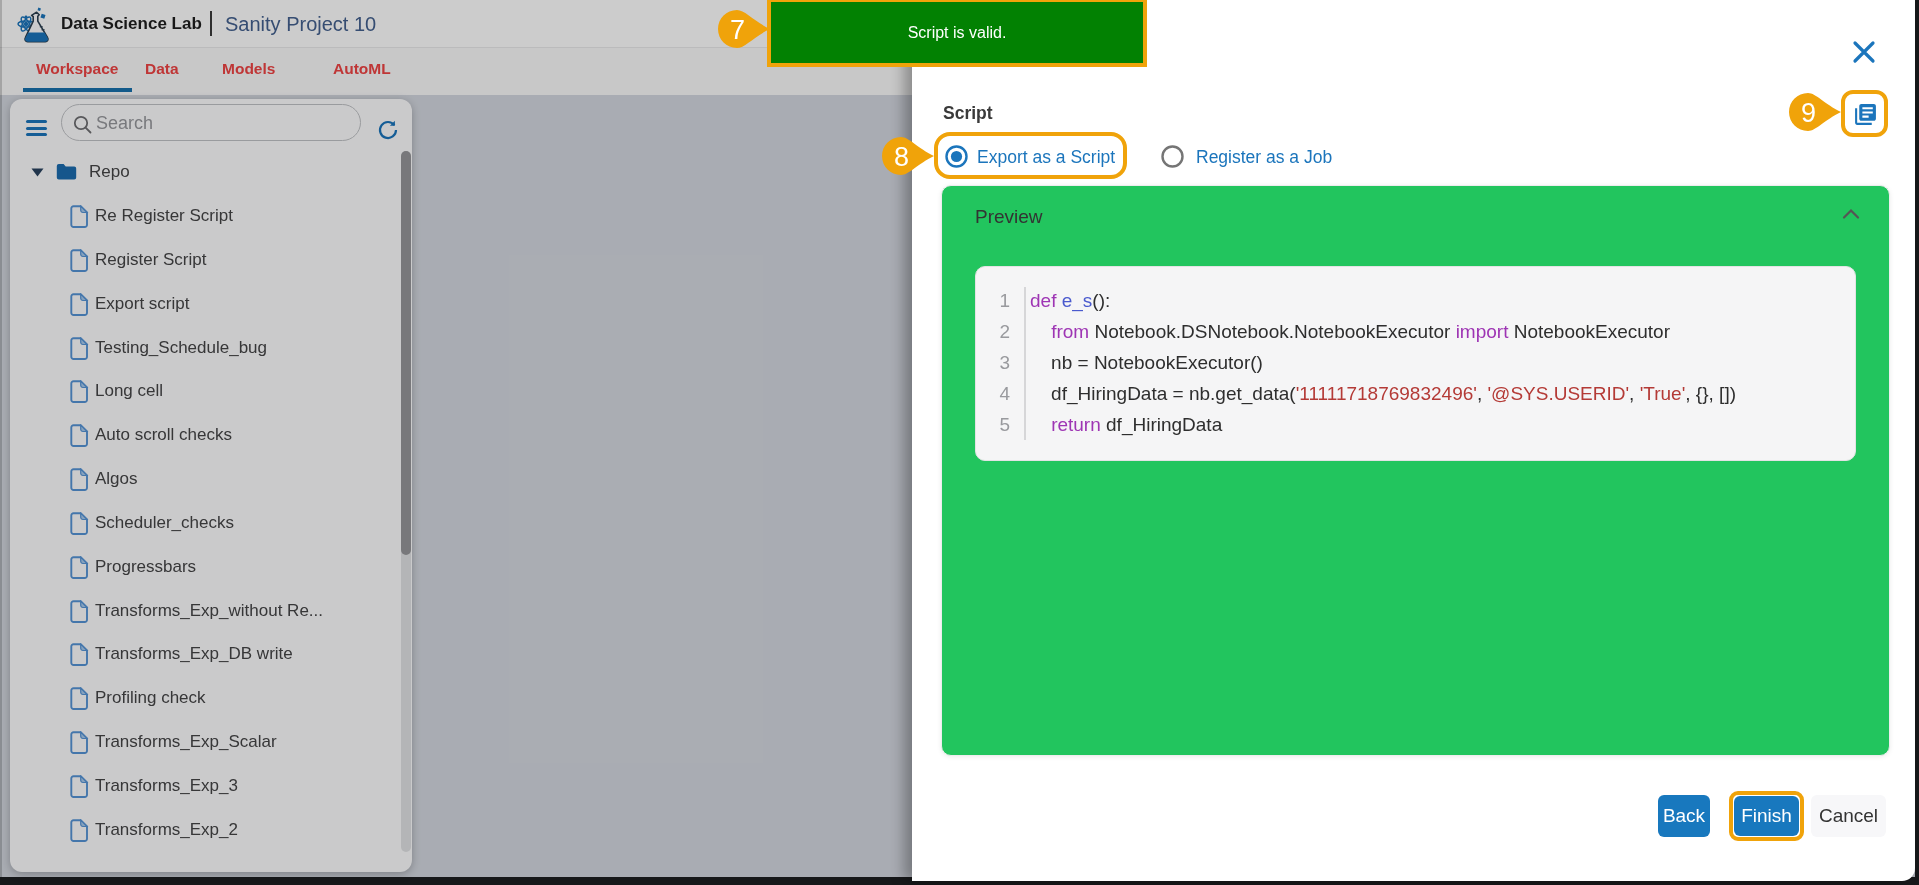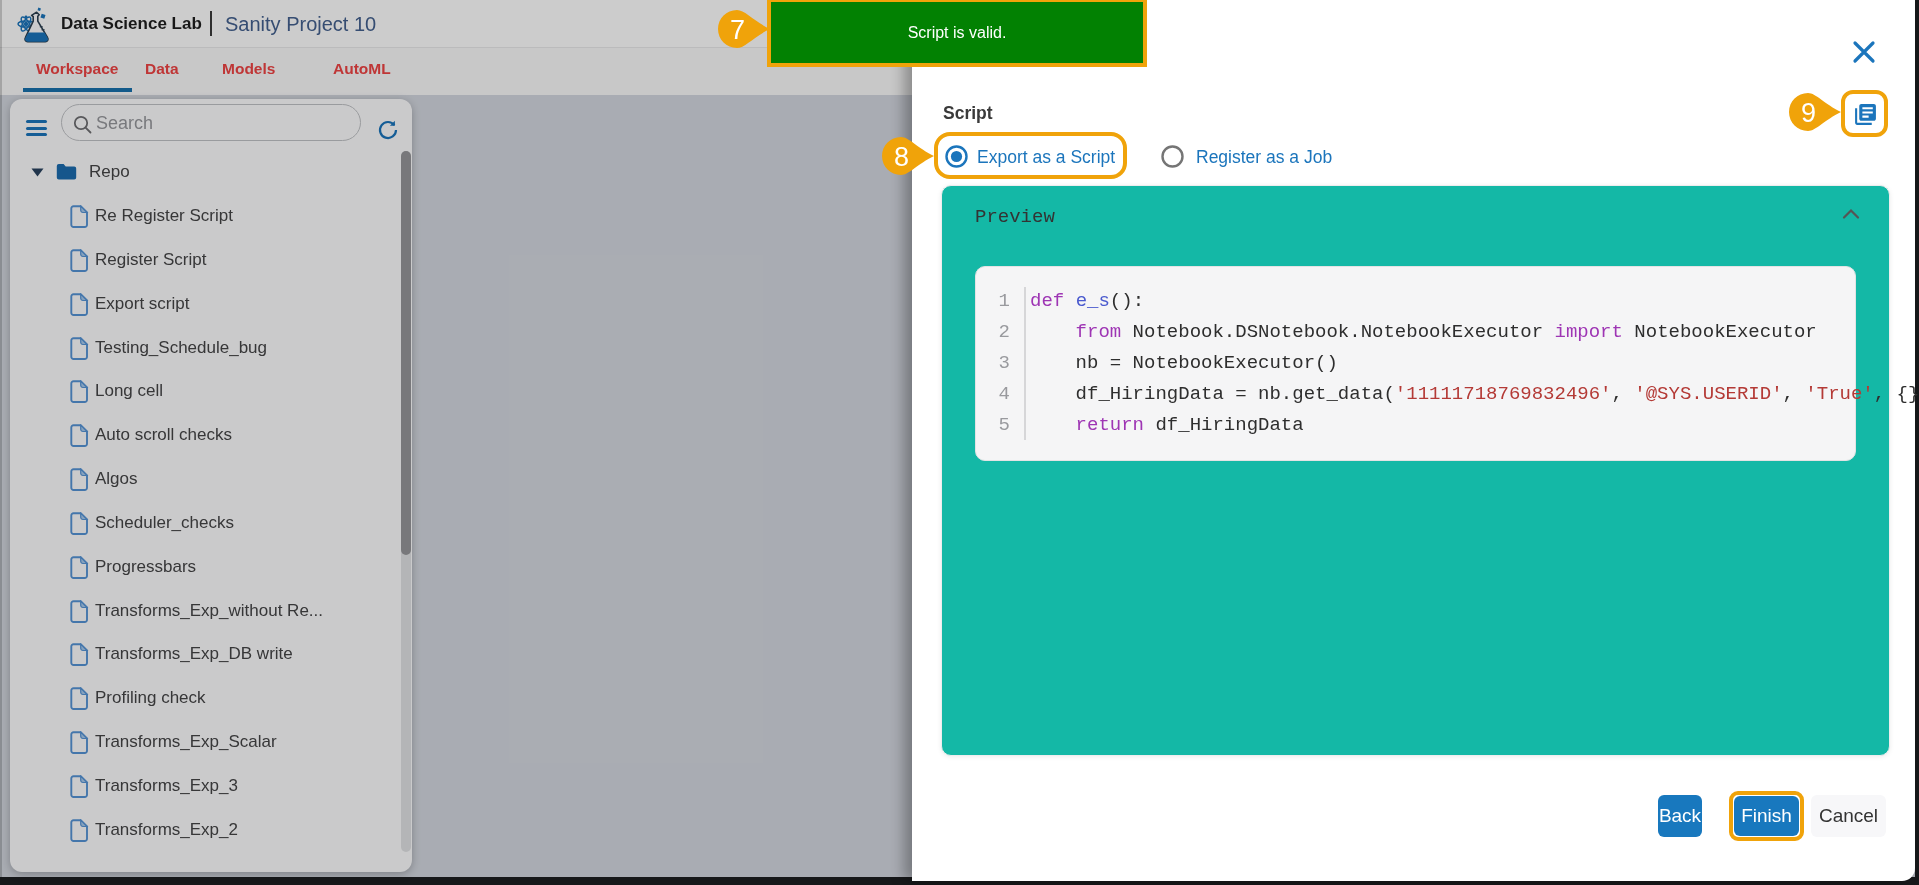--- a/index.html
+++ b/index.html
@@ -39,35 +39,35 @@
   #leftedge { position:absolute; left:0; top:0; width:2px; height:877px; background:rgba(0,0,0,0.18); z-index:6; }
   
   #drawer { position:absolute; left:912px; top:0; width:1003px; height:881px; background:#ffffff;
     border-bottom-right-radius:13px; box-shadow:-8px 0 14px rgba(0,0,0,0.30); z-index:10; }
   #dtitle { position:absolute; left:31px; top:41px; font-size:22px; font-weight:600; color:#333; }
   #closex { position:absolute; left:940px; top:40px; }
   #scriptlbl { position:absolute; left:31px; top:103px; font-size:17.5px; font-weight:600; color:#3a3a3a; }
   .radlbl { position:absolute; font-size:17.5px; color:#1b75bc; }
   #copybtn { position:absolute; left:941px; top:102px; }
   
-  #card { position:absolute; left:29px; top:185px; width:949px; height:571px; background:#14b8a6;
-    border:1px solid #ededee; border-radius:10px; box-shadow:0 1px 5px rgba(0,0,0,0.08);font-family:Liberation Mono, monospace; }
+  #card { position:absolute; left:29px; top:185px; width:949px; height:571px; background:#22c55e;
+    border:1px solid #ededee; border-radius:10px; box-shadow:0 1px 5px rgba(0,0,0,0.08); }
   #prevlbl { position:absolute; left:33px; top:20px; font-size:19px; color:#333; }
   #chev { position:absolute; left:900px; top:22px; }
   #codeblk { position:absolute; left:33px; top:80px; width:881px; height:195px; background:#f5f5f6;
     border:1px solid #e3e3e4; border-radius:10px; }
   .cl { position:absolute; left:0; width:100%; height:31px; font-size:19px; }
   .lnum { position:absolute; left:0; width:34px; text-align:right; color:#999a9e; }
   .ctext { position:absolute; left:54px; white-space:pre; color:#2e2e2e; }
   #numsep { position:absolute; left:48px; top:20px; width:1.5px; height:153px; background:#d6d6d8; }
   .kw { color:#9e35b4; } .fn { color:#4a5ace; } .st { color:#b43a36; }
   
   .btn { position:absolute; height:42px; border-radius:6px; font-size:19px;
     display:flex; align-items:center; justify-content:center; }
-  #backbtn { left:746px; top:795px; width:44px; background:#1878be; color:#fff; }
+  #backbtn { left:746px; top:795px; width:52px; background:#1878be; color:#fff; }
   #finishbtn { left:822px; top:796px; width:65px; height:40px; background:#1878be; color:#fff; }
   #cancelbtn { left:899px; top:795px; width:75px; background:#f7f7f9; color:#333; }
   
   .hibox { position:absolute; border:4px solid #f0a30a; z-index:20; }
   #toast { position:absolute; left:767px; top:-2px; width:380px; height:69px; background:#028102;
     border:4px solid #f0a30a; z-index:21; display:flex; align-items:center; justify-content:center; }
   #toast span { color:#fff; font-size:16px; font-weight:400; }
   .balloon { position:absolute; z-index:22; }
   .balloon text { font-family:"Liberation Sans", sans-serif; }
 </style>

